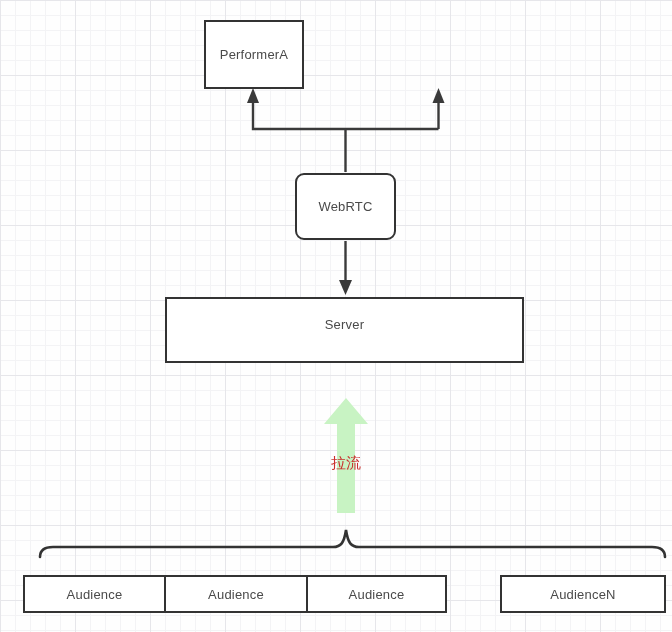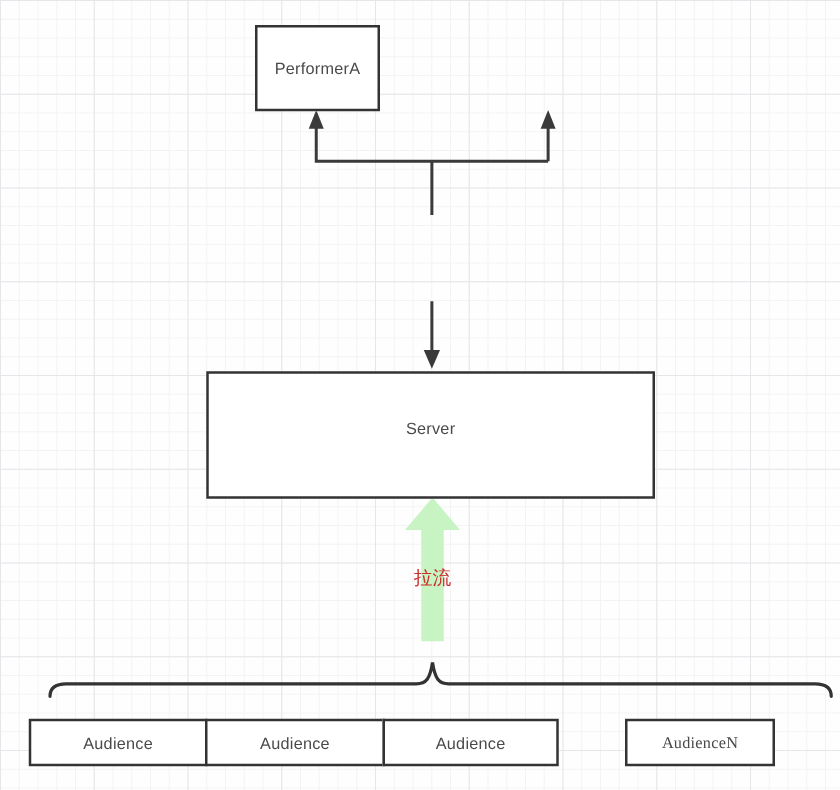--- a/index.html
+++ b/index.html
@@ -25,26 +25,26 @@
     display: flex;
     align-items: center;
     justify-content: center;
     font-size: 13px;
     color: #4a4a4a;
     letter-spacing: 0.2px;
   }
   #performer-a { left: 204px; top: 20px;  width: 100px; height: 69px; }
   #performer-b { left: 388px; top: 20px;  width: 102px; height: 69px; }
   #webrtc      { left: 295px; top: 173px; width: 101px; height: 67px; border-radius: 9px; }
-  #server      { left: 165px; top: 297px; width: 359px; height: 102px; }
+  #server      { left: 165px; top: 297px; width: 359px; height: 66px; }
   #server span { position: relative; top: -6px; }
   #audience-1  { left: 23px;  top: 575px; width: 143px; height: 38px; }
   #audience-2  { left: 164px; top: 575px; width: 144px; height: 38px; }
   #audience-3  { left: 306px; top: 575px; width: 141px; height: 38px; }
-  #audience-n  { left: 500px; top: 575px; width: 120px; height: 38px; font-family: Liberation Serif, serif; }
+  #audience-n  { left: 500px; top: 575px; width: 166px; height: 38px; }
   svg.overlay {
     position: absolute;
     left: 0; top: 0;
     width: 672px; height: 632px;
     pointer-events: none;
   }
   .pull-label {
     position: absolute;
     left: 346px; top: 463px;
     transform: translate(-50%, -50%);
@@ -70,20 +70,23 @@
     <polygon points="346,398 368,424 355,424 355,513 337,513 337,424 324,424" fill="#c8f3c3"></polygon>
 
     <path d="M40 557 C40 550 45 547 53 547 L333 547 C341 547 344 543 346 530 C348 543 351 547 359 547 L652 547 C660 547 665 550 665 557" fill="none" stroke="#333333" stroke-width="2.6" stroke-linecap="round"></path>
   </svg>
 
   <div class="node" id="performer-a">
     <span>PerformerA</span>
   </div>
 
 
+  <div class="node" id="webrtc">
+    <span>WebRTC</span>
+  </div>
 
   <div class="node" id="server">
     <span>Server</span>
   </div>
 
   <div class="pull-label" style="color: rgb(201, 48, 44);">拉流</div>
 
   <div class="node" id="audience-1">
     <span>Audience</span>
   </div>

